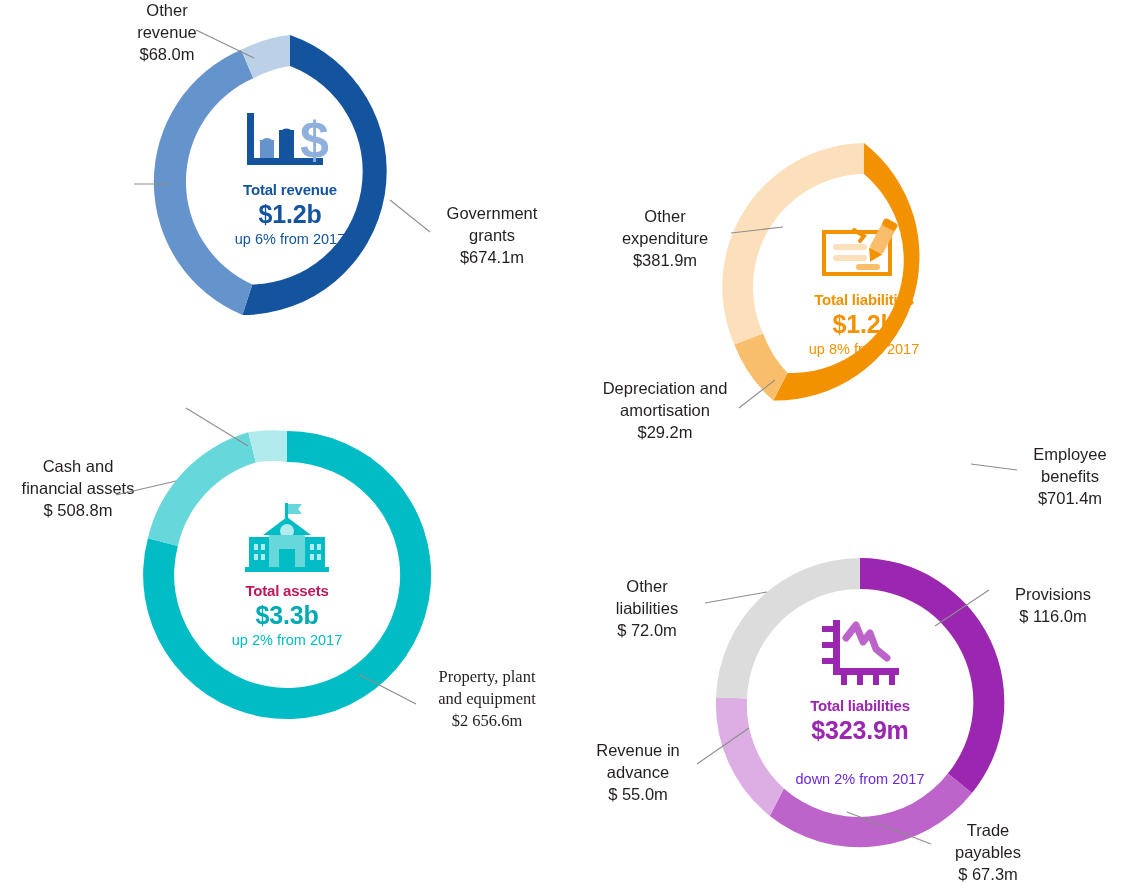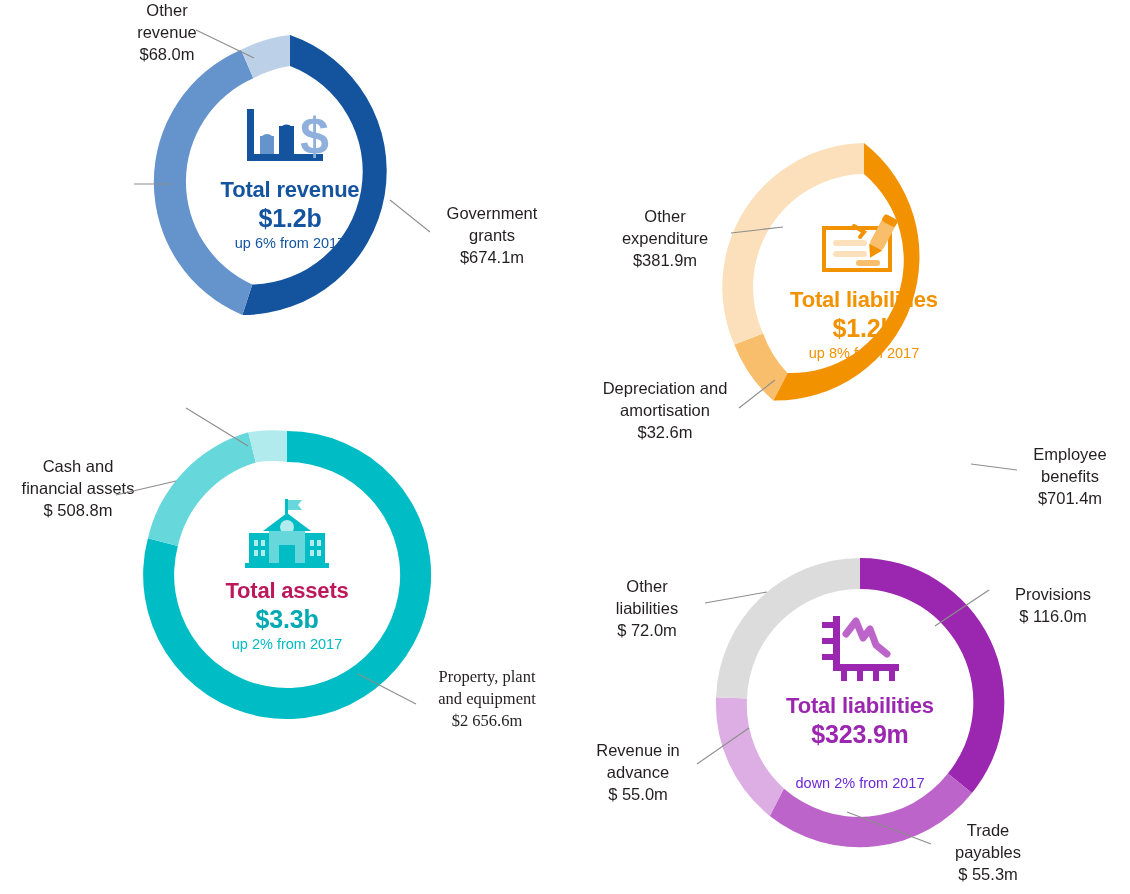--- a/index.html
+++ b/index.html
@@ -34,21 +34,21 @@
     flex-direction: column;
     align-items: center;
     justify-content: center;
     pointer-events: none;
   }
   .center-icon {
     margin-bottom: 6px;
   }
   .center-title {
     font-weight: bold;
-    font-size: 22px;
+    font-size: 15px;
     line-height: 1.12;
     letter-spacing: -0.2px;
     white-space: nowrap;
   }
   .center-value {
     font-weight: bold;
     font-size: 25px;
     line-height: 1.2;
     letter-spacing: -0.2px;
     white-space: nowrap;
@@ -165,21 +165,21 @@
 
   <div class="callout center" style="left:35px; top:76px; width:130px;">Other
 expenditure
 $381.9m</div>
   <svg class="leader" style="left:166px; top:96px; width:58px; height:14px;">
     <line x1="0" y1="7" x2="52" y2="1"></line>
   </svg>
 
   <div class="callout center" style="left:25px; top:248px; width:150px;">Depreciation and
 amortisation
-$32.6m</div>
+$29.2m</div>
   <svg class="leader" style="left:174px; top:250px; width:46px; height:34px;">
     <line x1="0" y1="28" x2="36" y2="0"></line>
   </svg>
 
   <div class="callout center" style="left:450px; top:314px; width:110px;">Employee
 benefits
 $701.4m</div>
   <svg class="leader" style="left:406px; top:333px; width:54px; height:14px;">
     <line x1="0" y1="1" x2="46" y2="7"></line>
   </svg>
@@ -288,21 +288,21 @@
 
   <div class="callout center" style="left:12px; top:200px; width:122px;">Revenue in
 advance
 $ 55.0m</div>
   <svg class="leader" style="left:132px; top:188px; width:60px; height:42px;">
     <line x1="0" y1="36" x2="52" y2="0"></line>
   </svg>
 
   <div class="callout center" style="left:368px; top:280px; width:110px;">Trade
 payables
-$ 55.3m</div>
+$ 67.3m</div>
   <svg class="leader" style="left:282px; top:272px; width:92px; height:40px;">
     <line x1="0" y1="0" x2="84" y2="32"></line>
   </svg>
 
   <div class="callout center" style="left:428px; top:44px; width:120px;">Provisions
 $ 116.0m</div>
   <svg class="leader" style="left:370px; top:50px; width:62px; height:42px;">
     <line x1="0" y1="36" x2="54" y2="0"></line>
   </svg>
 </div>

